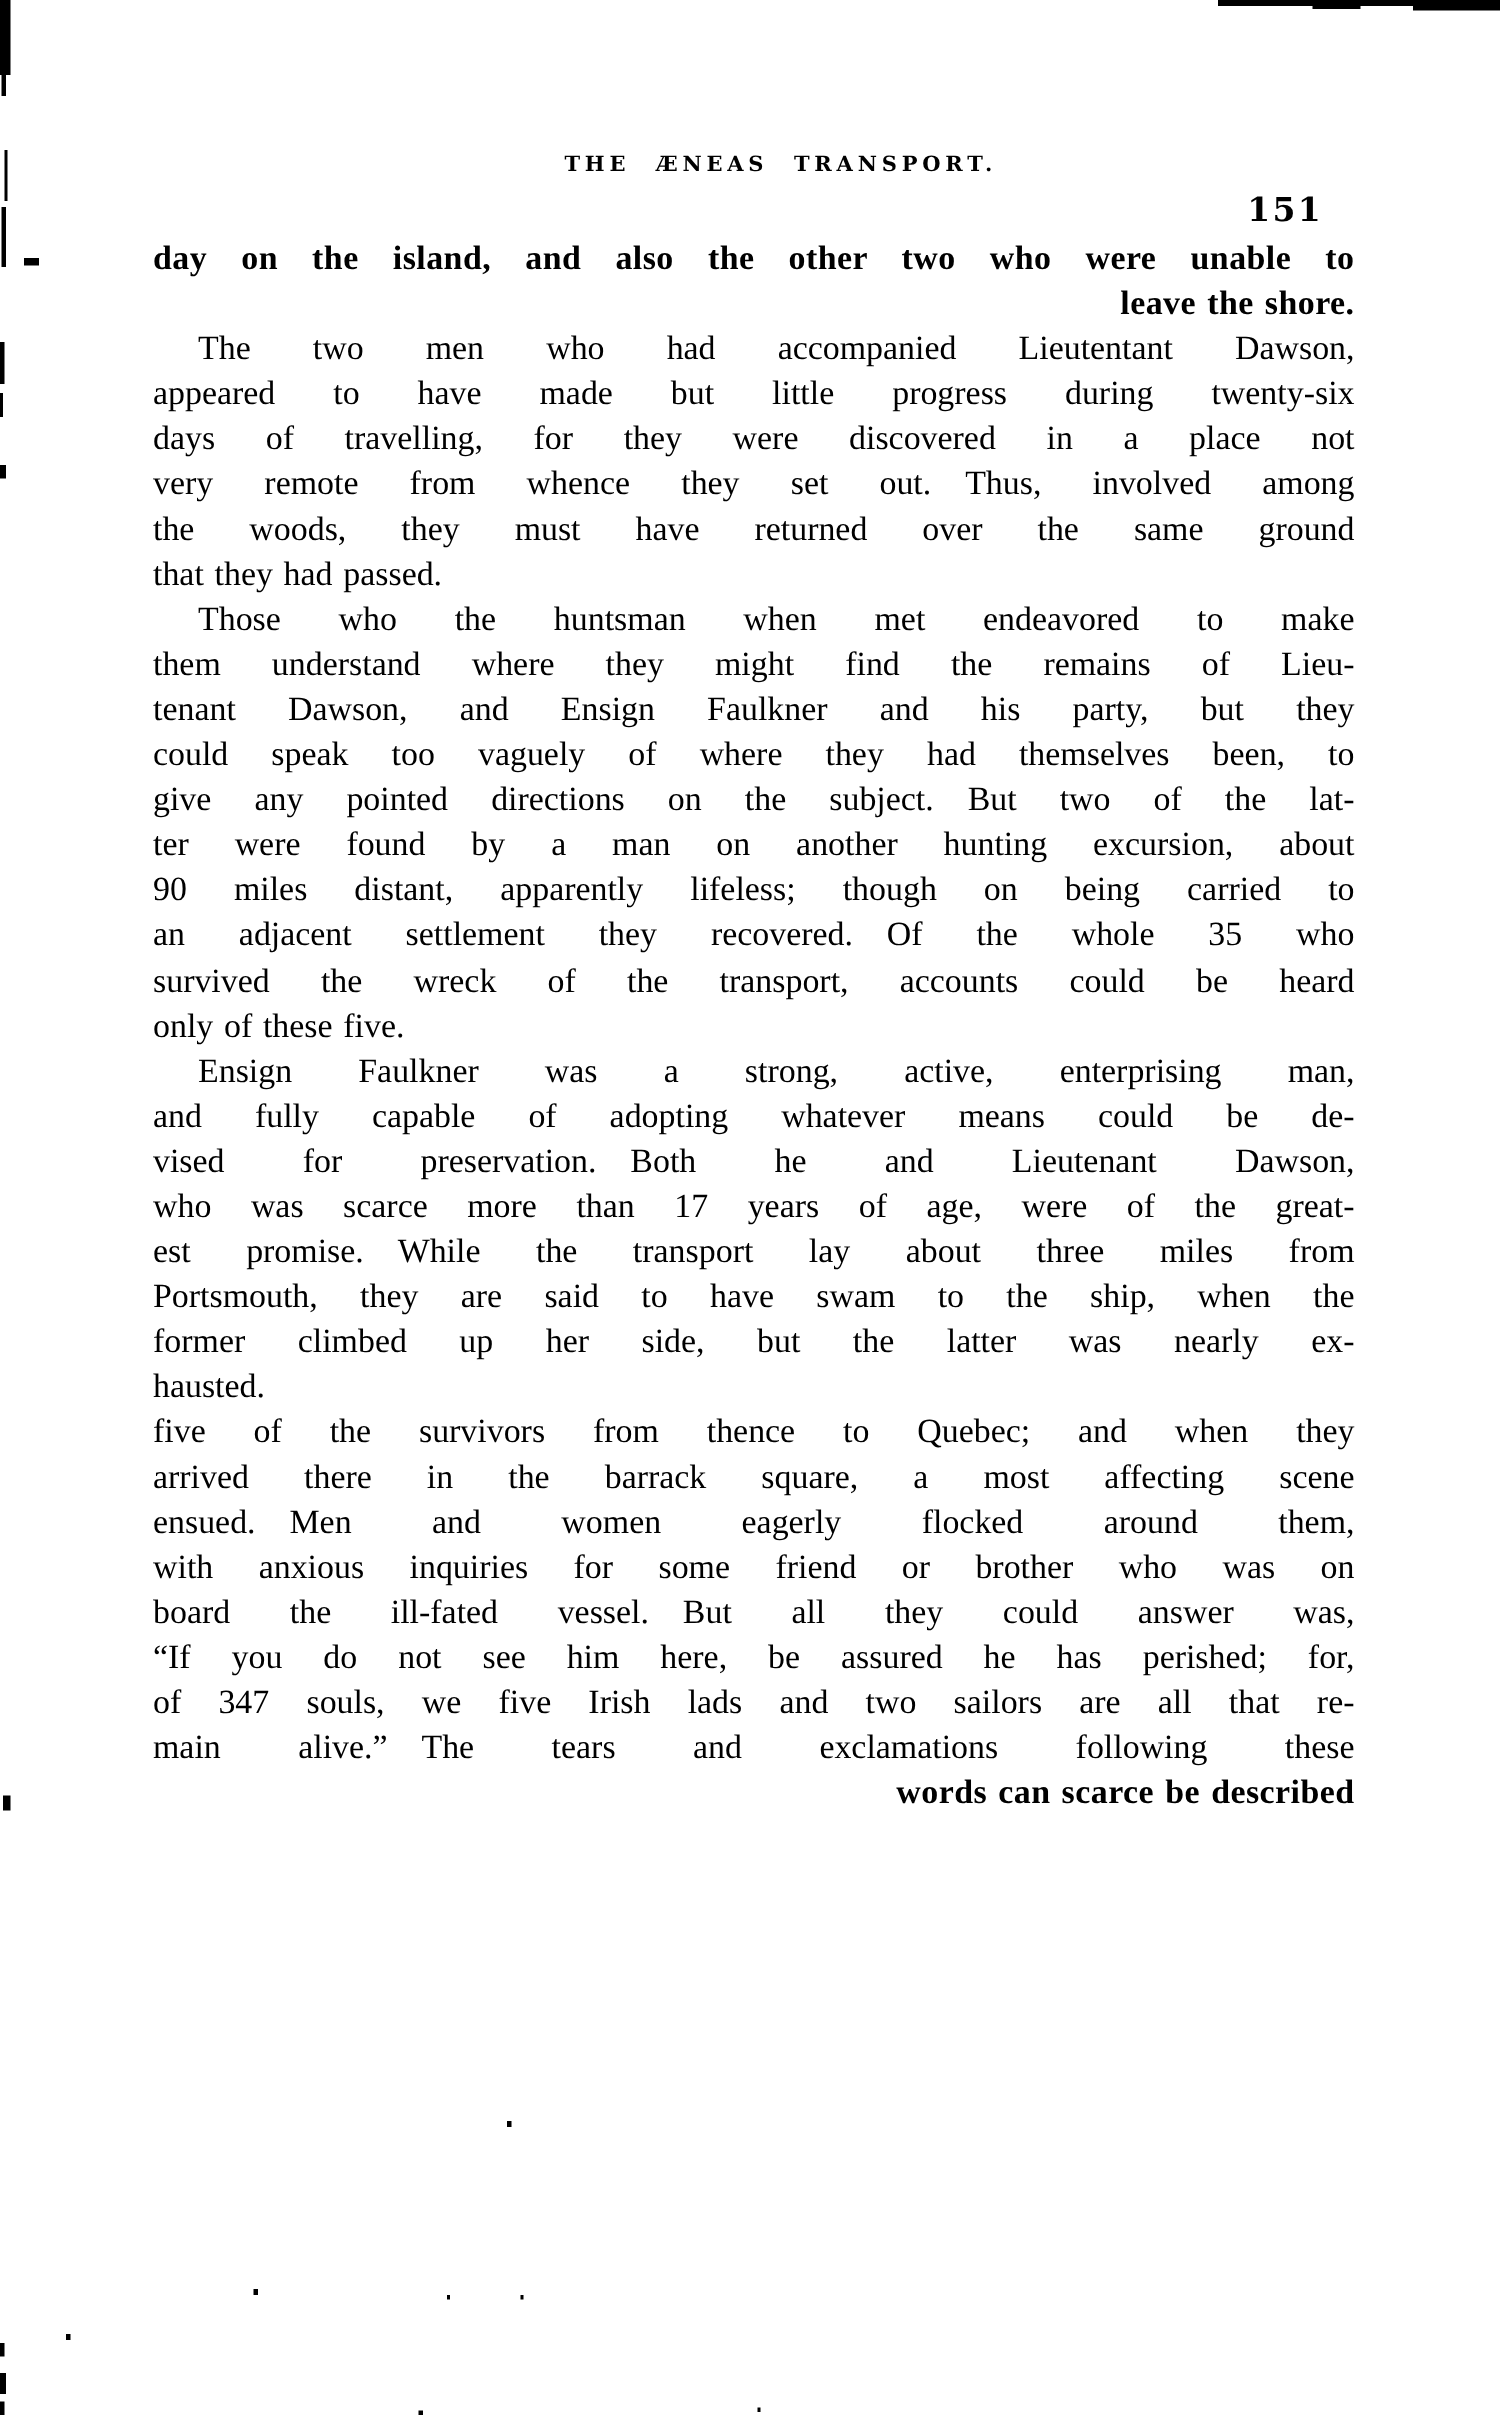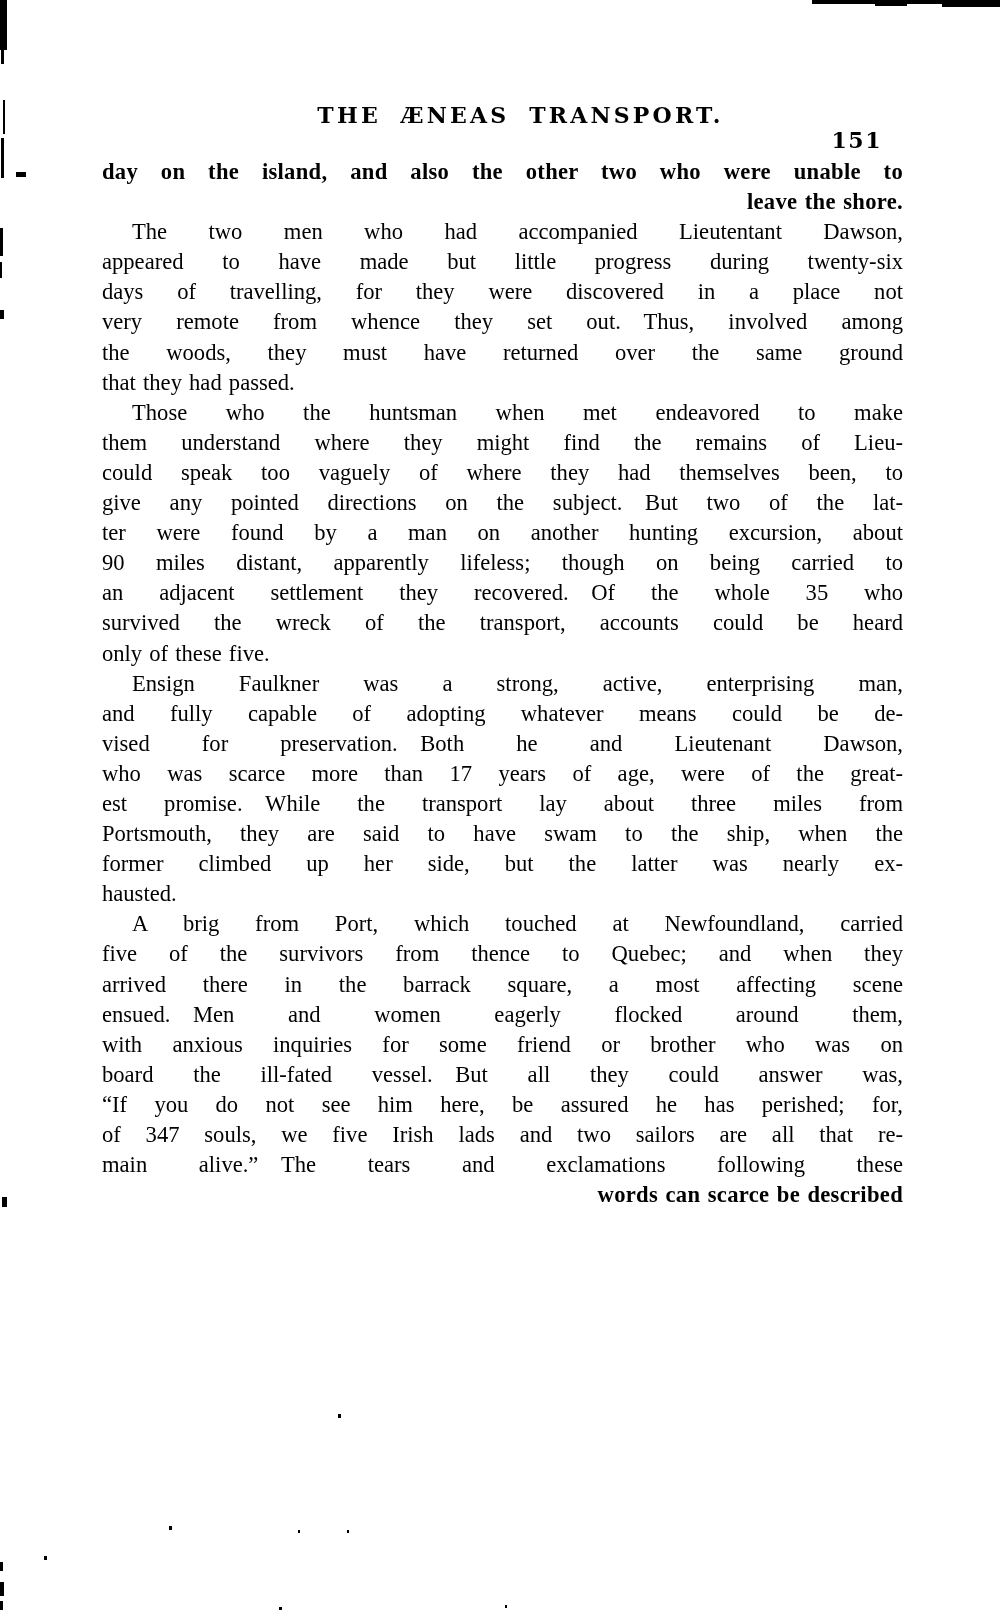--- a/index.html
+++ b/index.html
@@ -12,21 +12,21 @@
     overflow:hidden;
     color:var(--ink);
   }
   .running-head {
     position:absolute; left:102px; top:99px; width:801px; height:28px;
     font-family:"DejaVu Serif","Liberation Serif",serif;
   }
   .head-title {
     position:absolute; left:50%; transform:translateX(-50%); margin-left:18px;
     top:3px;
-    font-size:22px; font-weight:bold; letter-spacing:3.2px; word-spacing:9px;
+    font-size:14px; font-weight:bold; letter-spacing:3.2px; word-spacing:9px;
     white-space:nowrap;
   }
   .page-num {
     position:absolute; right:21px; top:0;
     font-size:22px; font-weight:bold; letter-spacing:1.5px;margin-top:28px;
   }
   .body-text {
     position:absolute; left:102px; top:157px; width:801px;
     font-family:Liberation Serif, serif;
     font-size:22.6px; line-height:29px;
@@ -59,40 +59,40 @@
         <div class="line j ind">The two men who had accompanied Lieutentant Dawson,</div>
         <div class="line j">appeared to have made but little progress during twenty-six</div>
         <div class="line j">days of travelling, for they were discovered in a place not</div>
         <div class="line j">very remote from whence they set out. Thus, involved among</div>
         <div class="line j">the woods, they must have returned over the same ground</div>
         <div class="line end">that they had passed.</div>
       </div>
       <div class="para">
         <div class="line j ind">Those who the huntsman when met endeavored to make</div>
         <div class="line j">them understand where they might find the remains of Lieu-</div>
+        <div class="line j">tenant Dawson, and Ensign Faulkner and his party, but they</div>
         <div class="line j">could speak too vaguely of where they had themselves been, to</div>
         <div class="line j">give any pointed directions on the subject. But two of the lat-</div>
         <div class="line j">ter were found by a man on another hunting excursion, about</div>
         <div class="line j">90 miles distant, apparently lifeless; though on being carried to</div>
         <div class="line j">an adjacent settlement they recovered. Of the whole 35 who</div>
         <div class="line j">survived the wreck of the transport, accounts could be heard</div>
         <div class="line end">only of these five.</div>
       </div>
       <div class="para">
         <div class="line j ind">Ensign Faulkner was a strong, active, enterprising man,</div>
         <div class="line j">and fully capable of adopting whatever means could be de-</div>
         <div class="line j">vised for preservation. Both he and Lieutenant Dawson,</div>
         <div class="line j">who was scarce more than 17 years of age, were of the great-</div>
         <div class="line j">est promise. While the transport lay about three miles from</div>
         <div class="line j">Portsmouth, they are said to have swam to the ship, when the</div>
         <div class="line j">former climbed up her side, but the latter was nearly ex-</div>
         <div class="line end">hausted.</div>
       </div>
       <div class="para">
-        <div class="line j ind">A brig from Port, which touched at Newfoundland, carried</div>
         <div class="line j">five of the survivors from thence to Quebec; and when they</div>
         <div class="line j">arrived there in the barrack square, a most affecting scene</div>
         <div class="line j">ensued. Men and women eagerly flocked around them,</div>
         <div class="line j">with anxious inquiries for some friend or brother who was on</div>
         <div class="line j">board the ill-fated vessel. But all they could answer was,</div>
         <div class="line j">“If you do not see him here, be assured he has perished; for,</div>
         <div class="line j">of 347 souls, we five Irish lads and two sailors are all that re-</div>
         <div class="line j">main alive.” The tears and exclamations following these</div>
         <div class="line end heavy">words can scarce be described</div>
       </div>

